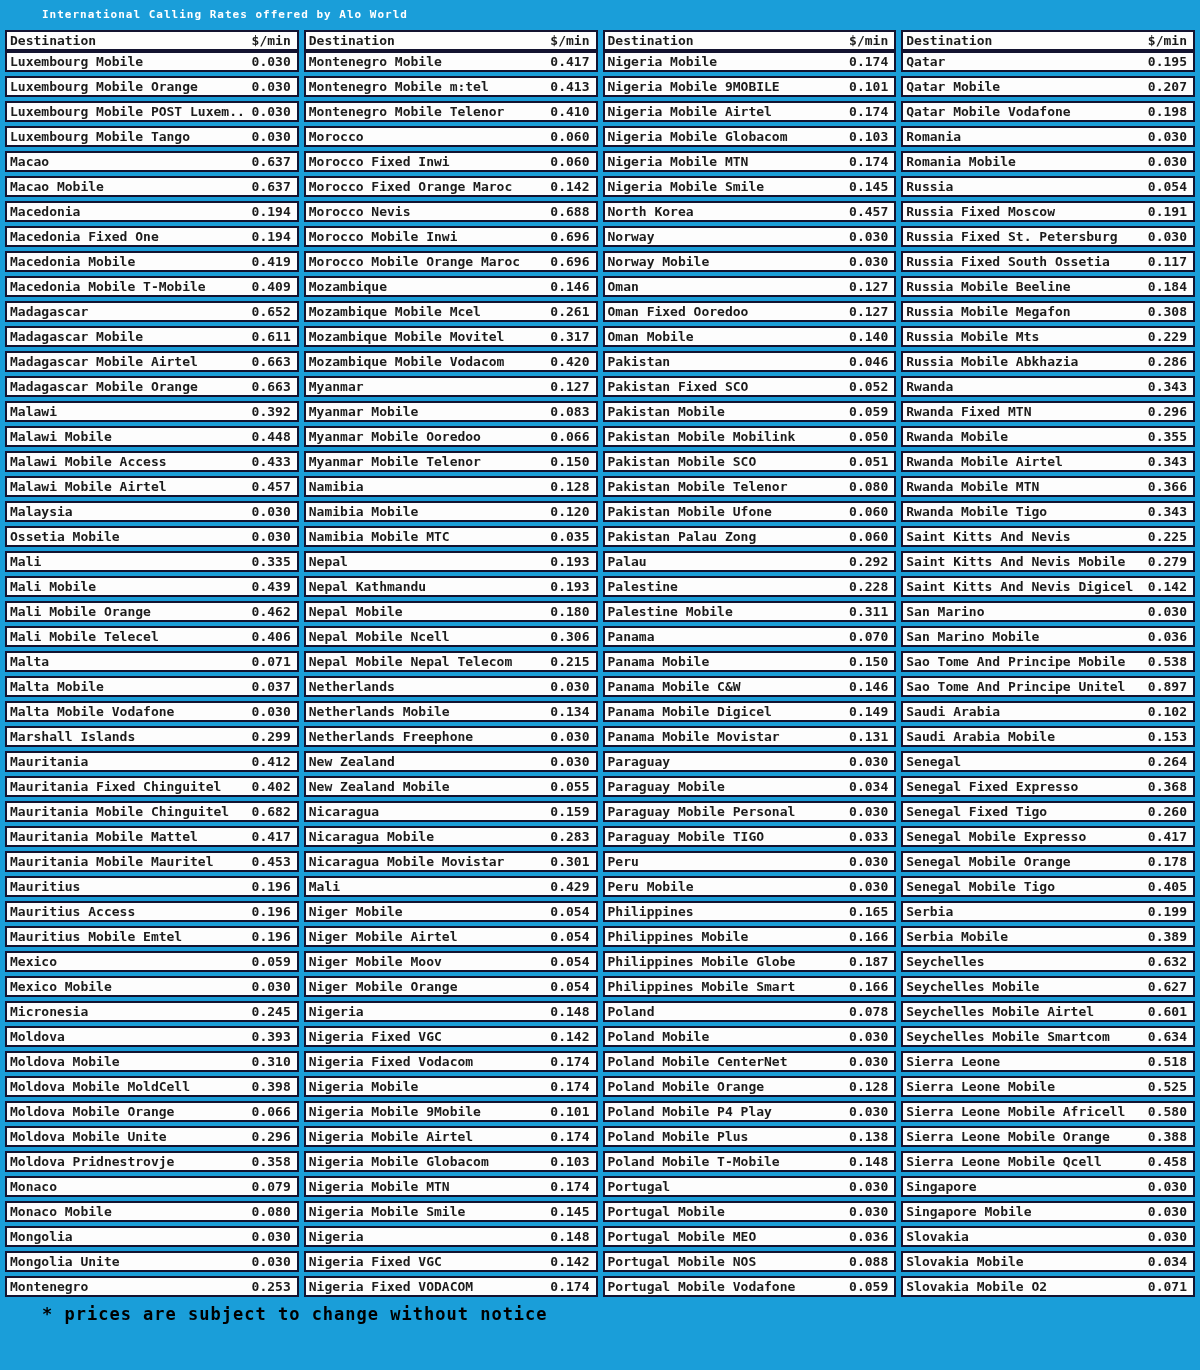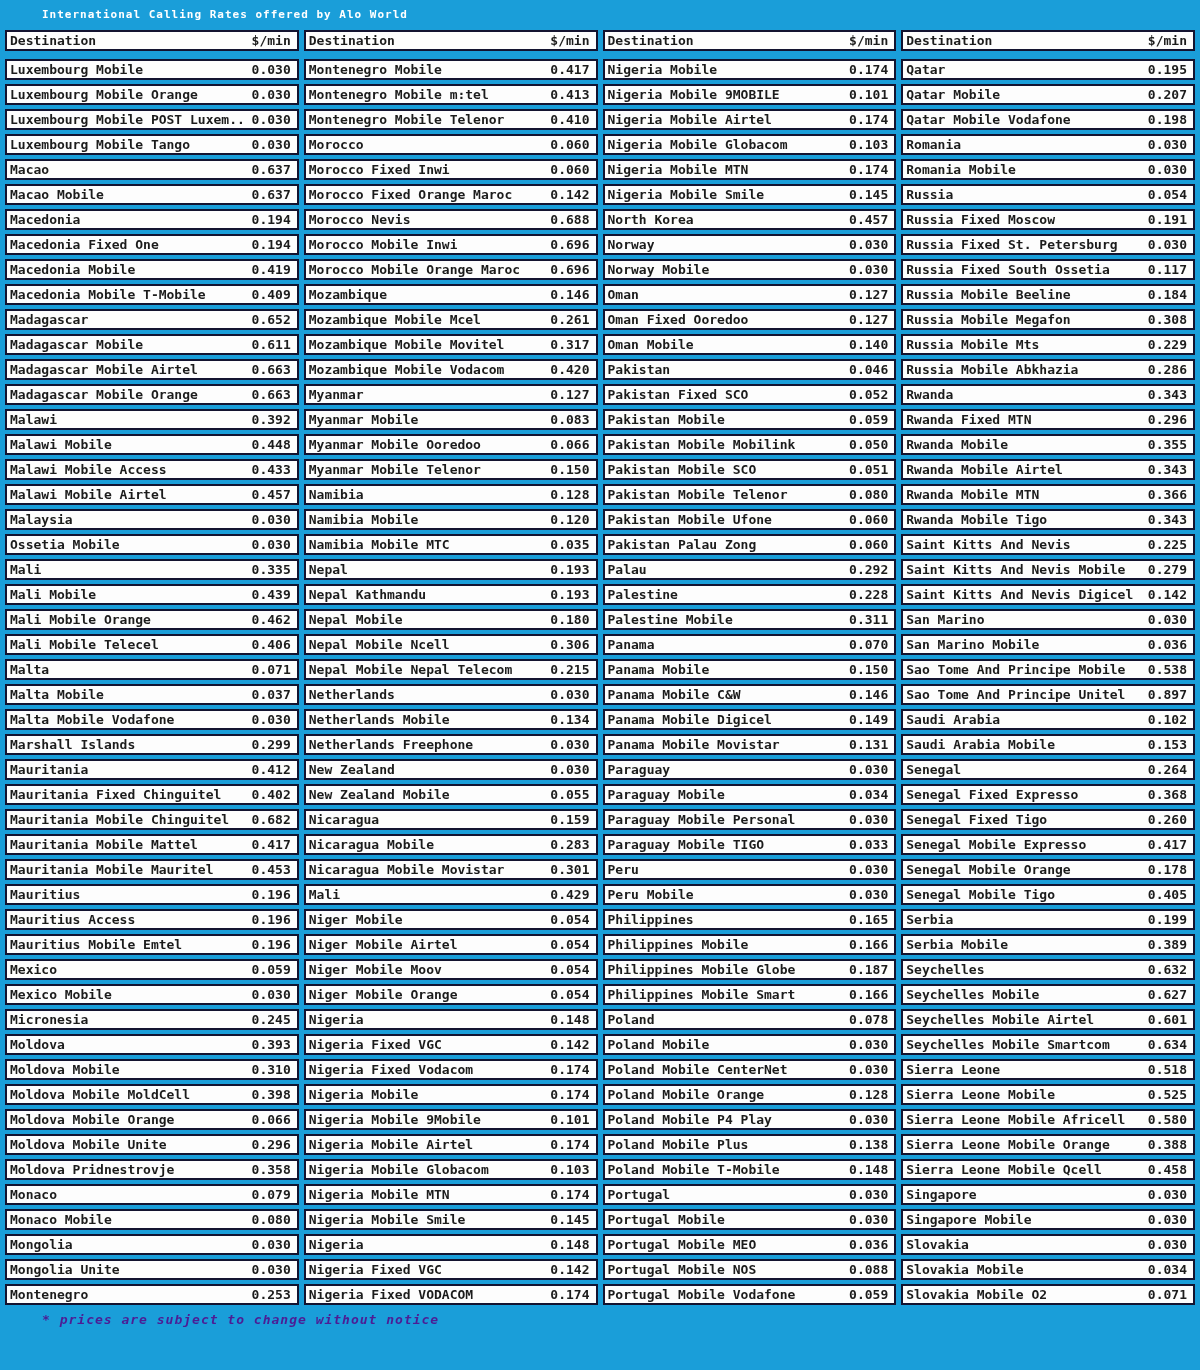--- a/index.html
+++ b/index.html
@@ -30,32 +30,31 @@
     display:flex;
     justify-content:space-between;
     align-items:center;
     padding:0 6px 0 3px;
     font-size:13px;
     font-weight:bold;
     color:#1c1c1c;
     white-space:nowrap;
     overflow:hidden;
   }
-  .hdr{margin-bottom:8px;}
+  .hdr{margin-bottom:0;}
   .row{margin-bottom:4px;}
   .dest{overflow:hidden;text-overflow:clip;}
   .price{flex:0 0 auto;padding-left:4px;}
   .footnote{
-    color:#4c1d95;
-    font-size:13px;
+    color:#000000;
+    font-size:17px;
     font-weight:bold;
     padding:3px 0 0 42px;
     letter-spacing:1px;
     white-space:nowrap;
-    font-style:italic;
   }
 </style>
 </head>
 <body>
 
 <div class="page">
   <div class="title">International Calling Rates offered by Alo World</div>
 
   <div class="tables">
     <div class="col">

